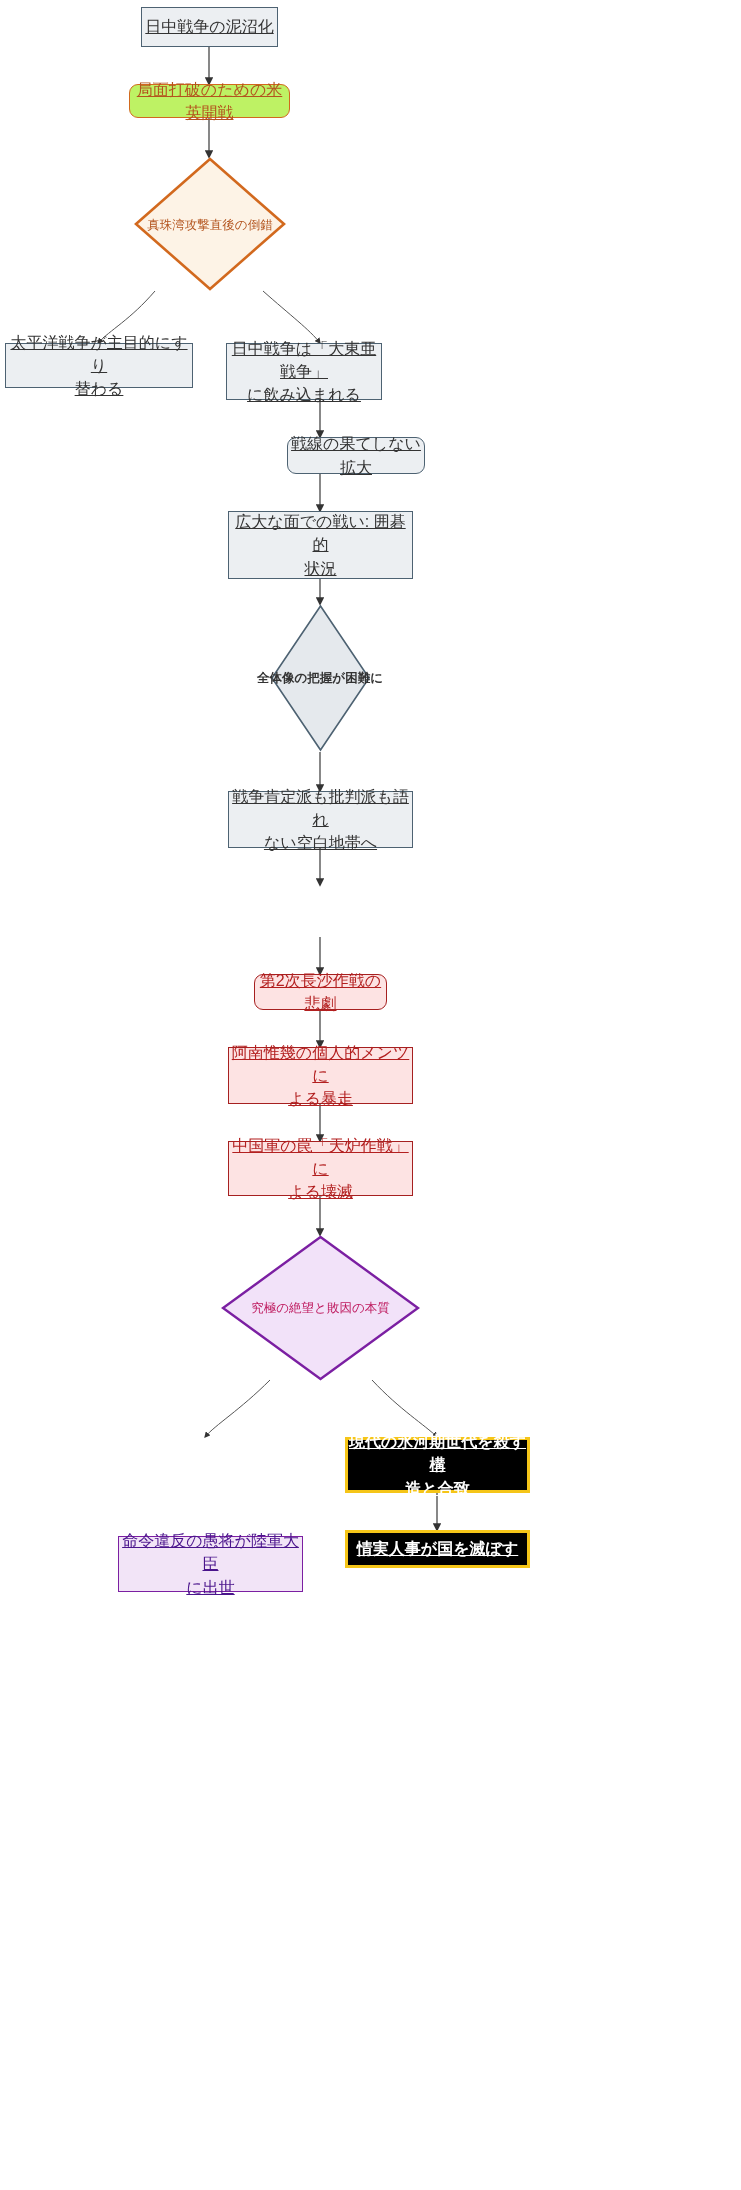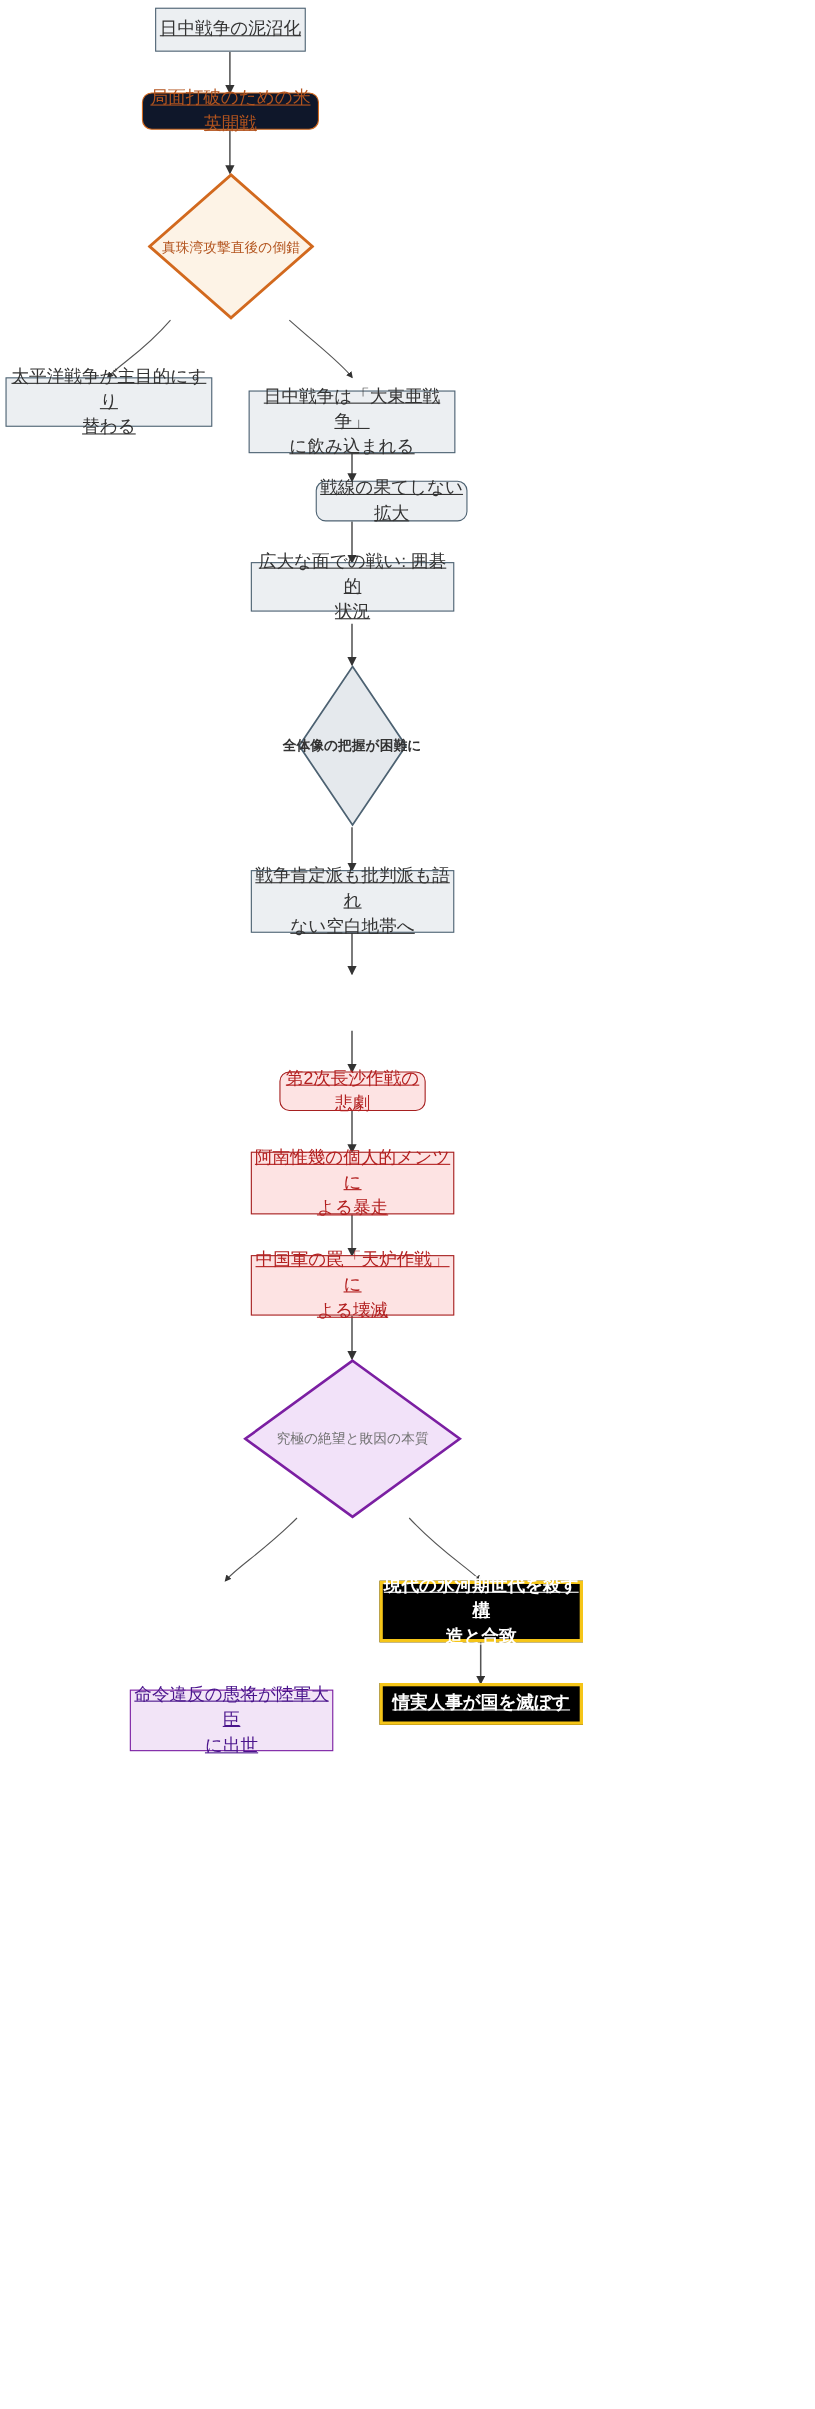--- a/index.html
+++ b/index.html
@@ -49,21 +49,21 @@
   
   .n-round {
     background: #eceff2;
     border: 1.4px solid #4d6272;
     color: #333333;
     border-radius: 9px;
     margin-left: 36px;
   }
   
   .n-orange {
-    background: #0f172a;
+    background: #bef264;
     border: 1.8px solid #d2691e;
     color: #b3541e;
     border-radius: 9px;
   }
   
   .n-purple {
     background: #f7e9fb;
     border: 1.8px solid #7b1fa2;
     color: #4a148c;
   }
@@ -107,21 +107,21 @@
     position: absolute;
     left: 0;
     width: 100%;
     text-align: center;
     font-size: 12.5px;
     line-height: 1.4;
     white-space: pre-line;
   }
   .d-orange .dlabel { color: #b3541e; }
   .d-grey   .dlabel { color: #333333; }
-  .d-purple .dlabel { color: #737373; }
+  .d-purple .dlabel { color: #be185d; }
 </style>
 </head>
 <body>
 
 <div id="chart-root">
 
   <svg class="edges" viewBox="0 0 741 2190" width="741" height="2190">
     <defs>
       <marker id="arrow" viewBox="0 0 10 10" refX="8" refY="5" markerWidth="6" markerHeight="6" orient="auto-start-reverse">
         <path d="M 0 0 L 10 5 L 0 10 z" fill="#333333"></path>
@@ -160,30 +160,30 @@
       <polygon points="76,2 150,67 76,132 2,67" fill="#fdf3e6" stroke="#d2691e" stroke-width="2.6"></polygon>
     </svg>
     <div class="dlabel" style="top:60px;">真珠湾攻撃直後の倒錯</div>
   </div>
 
   <div class="node n-rect" style="left:5px; top:343px; width:188px; height:45px;">
     <span>太平洋戦争が主目的にすり
 替わる</span>
   </div>
 
-  <div class="node n-rect" style="left:226px; top:355px; width:188px; height:57px;">
+  <div class="node n-rect" style="left:226px; top:343px; width:156px; height:57px;">
     <span>日中戦争は「大東亜戦争」
 に飲み込まれる</span>
   </div>
 
   <div class="node n-round" style="left:251px; top:437px; width:138px; height:37px;">
     <span>戦線の果てしない拡大</span>
   </div>
 
-  <div class="node n-rect" style="left:228px; top:511px; width:185px; height:45px;">
+  <div class="node n-rect" style="left:228px; top:511px; width:185px; height:68px;">
     <span>広大な面での戦い: 囲碁的
 状況</span>
   </div>
 
   <div class="diamond d-grey" style="left:270px; top:604px; width:101px; height:148px;">
     <svg class="dshape" viewBox="0 0 101 148">
       <polygon points="50.5,2 99,74 50.5,146 2,74" fill="#e5e9ed" stroke="#4d6272" stroke-width="1.6"></polygon>
     </svg>
     <div class="dlabel" style="top:66px; width:260px; left:-80px;font-weight:bold;">全体像の把握が困難に</div>
   </div>

